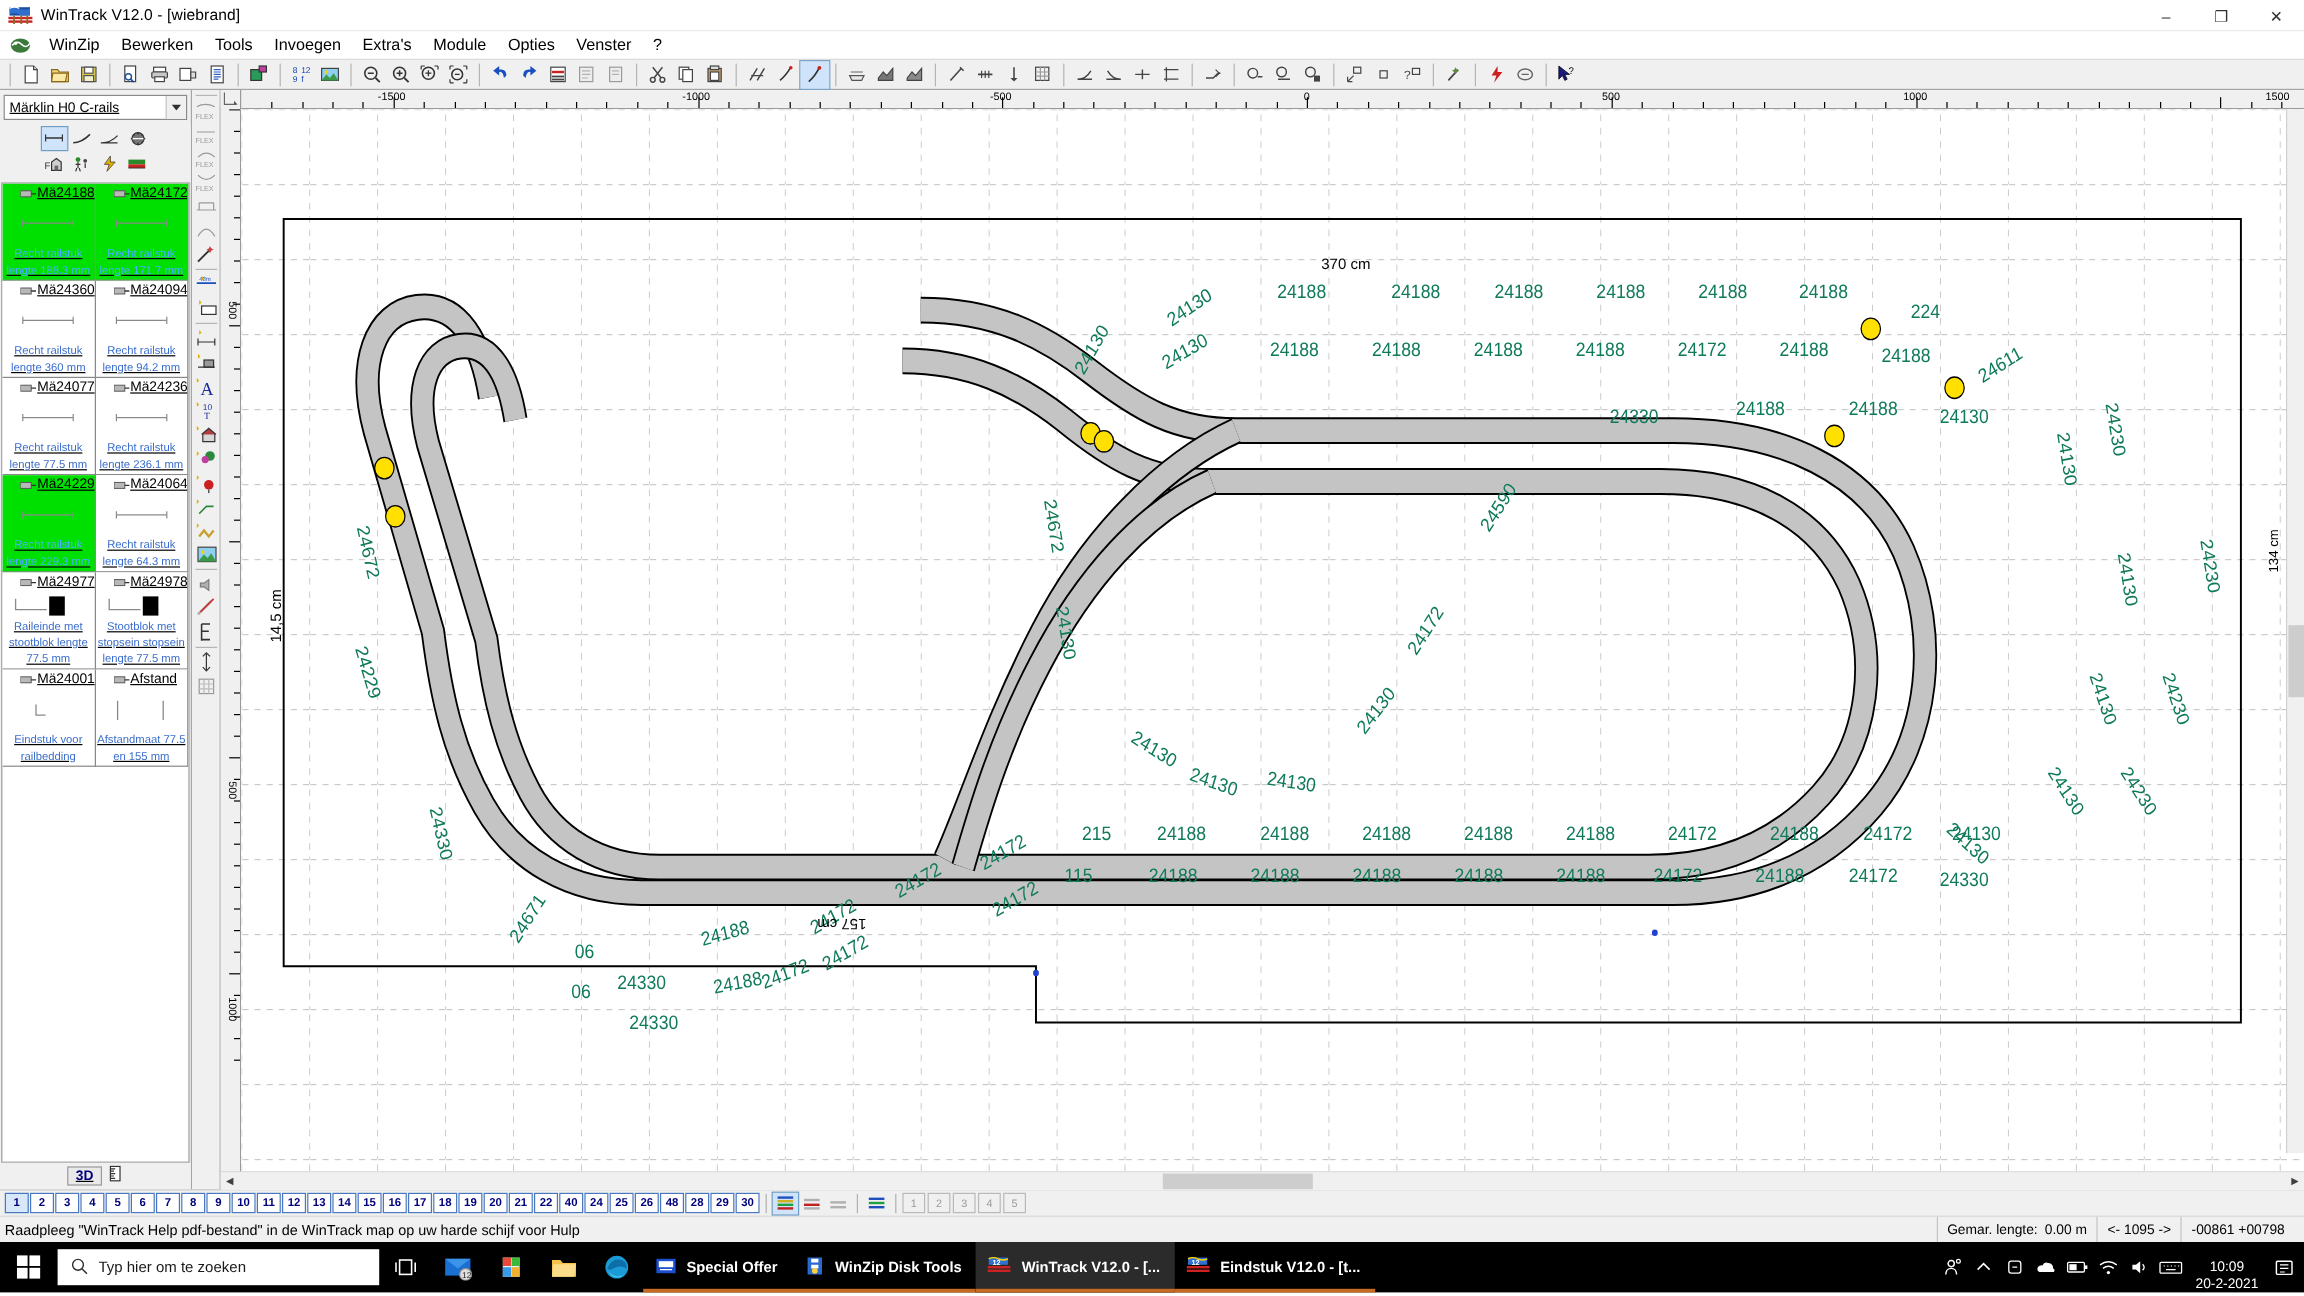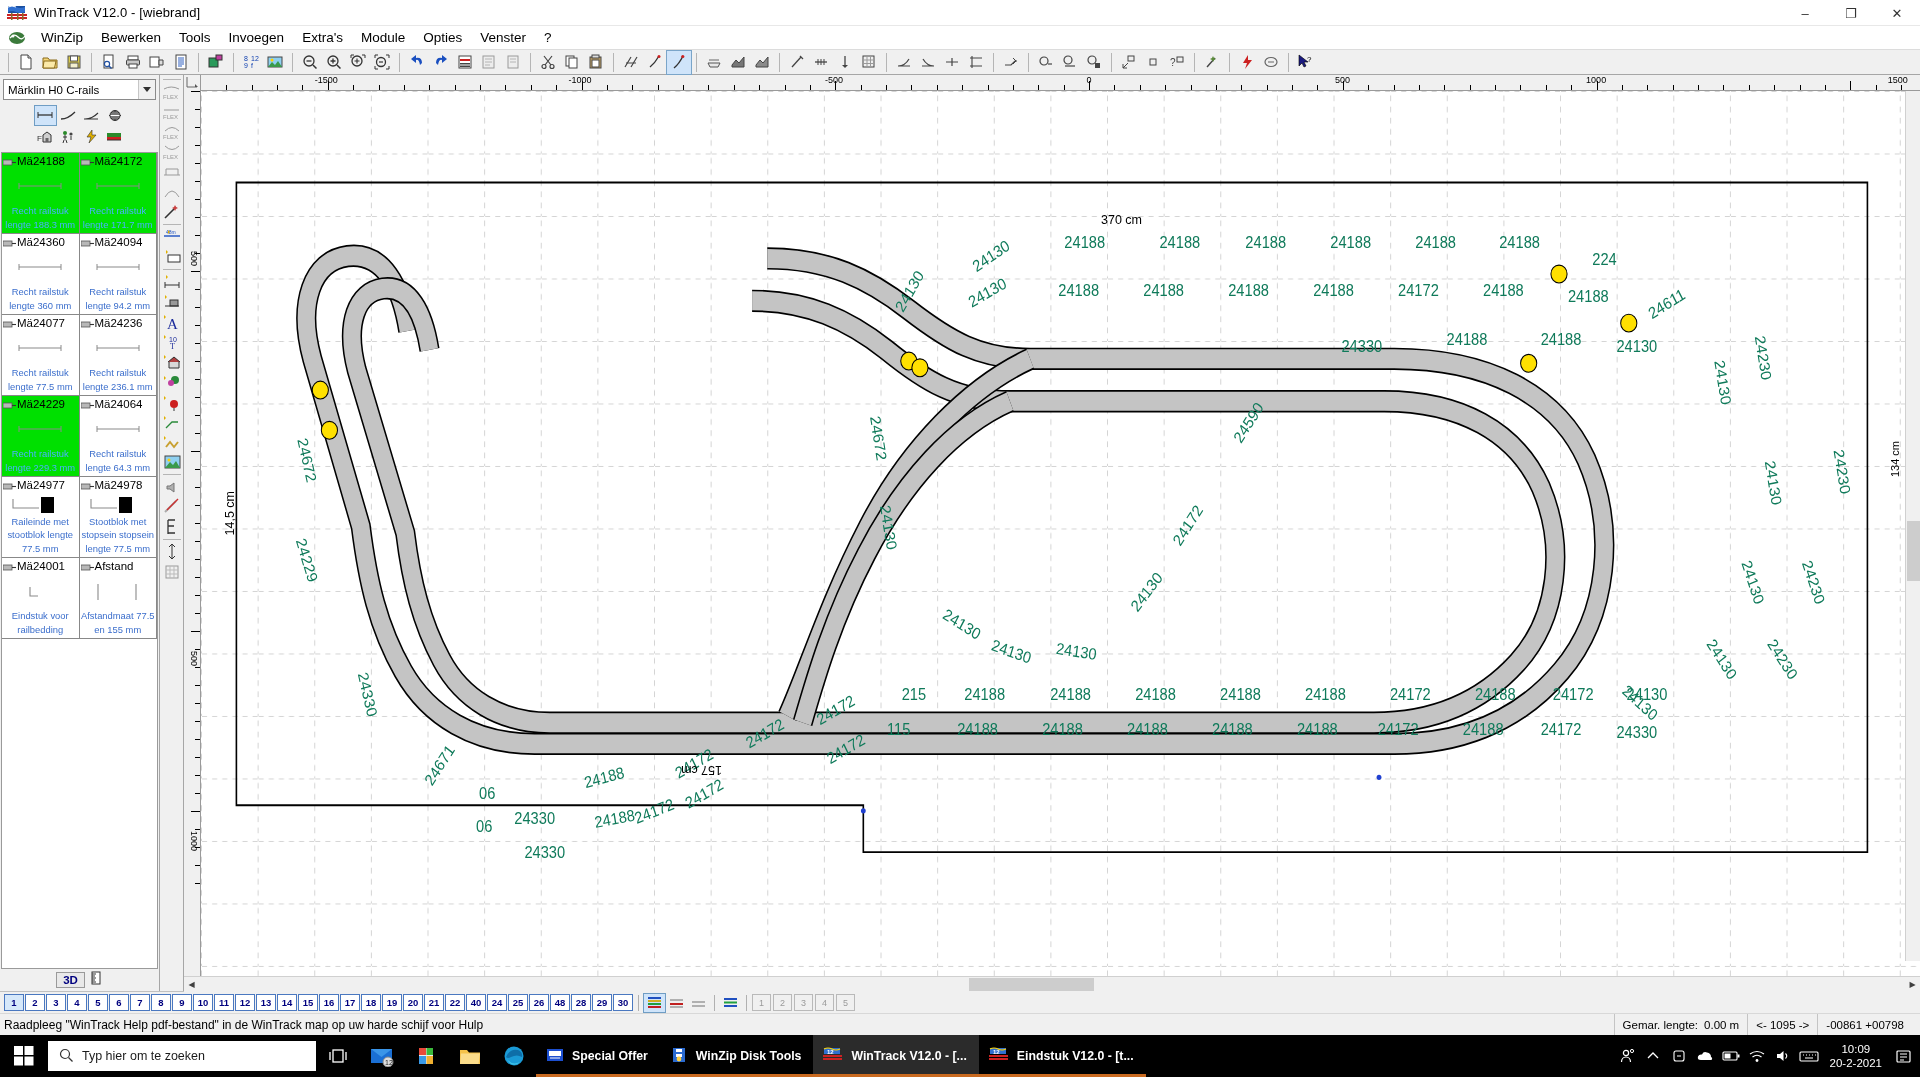--- a/index.html
+++ b/index.html
@@ -28,40 +28,40 @@
   .tbtn { width:24px; height:23px; display:flex; align-items:center; justify-content:center;
      position:relative; }
   .tbtn.active { background:#cfe4fa; outline:1px solid #7aa5c9; }
   .tbtn svg { display:block; }
 
   
   #main { display:flex; height:916px; }
 
   
   #catalog { width:160px; background:#f0f0f0; border-right:1px solid #a6a6a6;
-     display:flex; flex-direction:column; }
+     display:flex; flex-direction:column;text-decoration:underline; }
   #cat-combo { margin:4px 3px 3px 3px; height:21px; background:#fff;
      border:1px solid #8a8a8a; display:flex; align-items:center; font-size:11.5px;
      padding-left:4px; position:relative; color:#000; }
   #cat-combo .arrow { position:absolute; right:0; top:0; width:17px; height:19px;
      background:#f0f0f0; border-left:1px solid #c6c6c6; display:flex;
      align-items:center; justify-content:center; }
   #cat-tools { background:#f0f0f0; padding:3px 0 4px 0; }
   .cat-trow { display:flex; justify-content:center; gap:2px; margin-bottom:2px; }
   .cat-tbtn { width:21px; height:19px; display:flex; align-items:center;
      justify-content:center; }
   .cat-tbtn.sel { background:#cfe4fa; outline:1px solid #6f9dc4; }
   #cat-grid { flex:1; background:#fff; border:1px solid #9a9a9a; margin:0 1px;
      display:flex; flex-wrap:wrap; align-content:flex-start; overflow:hidden; }
   .cat-item { width:50%; height:81px; border-right:1px solid #888;
      border-bottom:1px solid #888; display:flex; flex-direction:column;
      background:#fff; overflow:hidden; }
   .cat-item.hl { background:#00e000; }
   .cat-hdr { height:16px; display:flex; align-items:center; font-size:11.5px;
-     color:#000; padding-left:1px; white-space:nowrap; }
+     color:#000; padding-left:15px; white-space:nowrap; }
   .cat-hdr .ch-ico { width:13px; height:9px; margin-right:1px; position:relative;
      flex:none; }
   .cat-art { flex:1; position:relative; }
   .cat-desc { font-size:9.4px; color:#3b6ecc; text-align:center; line-height:10.5px;
      padding-bottom:3px; white-space:nowrap; }
   .cat-item.hl .cat-desc { color:#49b0ff; }
   #cat-bottom { height:22px; background:#f0f0f0; display:flex; align-items:center;
      justify-content:center; gap:4px; }
   #btn3d { font-size:11.5px; font-weight:bold; color:#00007f; padding:0 6px;
      border:1px solid #9a9a9a; background:#e9e9e9; height:16px; line-height:14px;}
@@ -135,21 +135,21 @@
      align-items:center; padding-left:11px; gap:9px; }
   #tb-search span { font-size:12.5px; color:#1a1a1a; }
   .tb-icn { width:44px; height:42px; display:flex; align-items:center;
      justify-content:center; position:relative; }
   .tb-app { height:42px; display:flex; align-items:center; gap:7px;
      padding:0 12px 0 9px; position:relative; color:#fff; font-size:12.3px;
      white-space:nowrap;font-weight:bold; }
   .tb-app.active { background:#2b2b2b; }
   .tb-app .underline { position:absolute; bottom:0; left:0; right:0; height:3px;
      background:#c96a20; }
-  #tray { position:absolute; right:0; height:42px; display:flex; align-items:center;
+  #tray { position:absolute; right:0; height:42px; display:flex; align-items:flex-end;
      gap:0px; padding-right:4px; }
   .tray-i { width:26px; height:42px; display:flex; align-items:center;
      justify-content:center; color:#fff; }
   #clock { color:#fff; font-size:11.5px; text-align:center; line-height:14px;
      padding:0 8px; }
   .dimtxt { position:absolute; font-size:12.5px; color:#000; white-space:nowrap; }
 </style>
 </head>
 <body>
 

